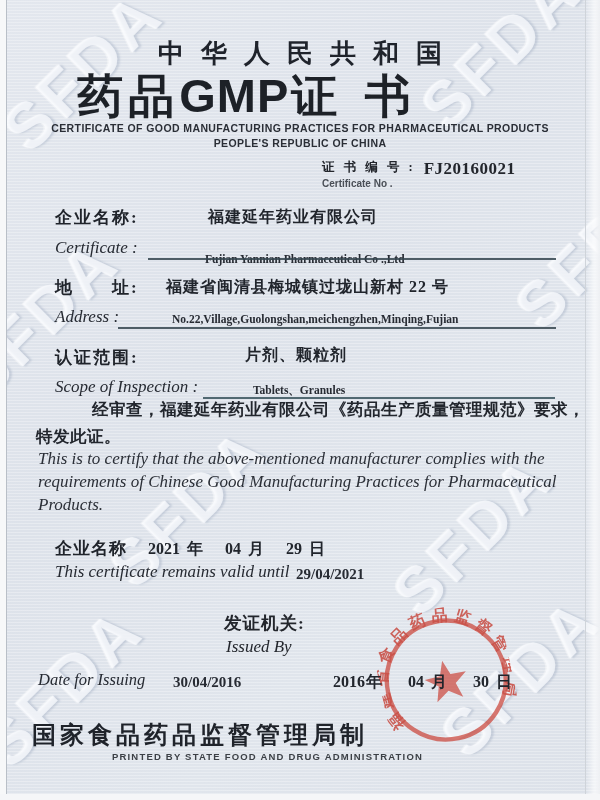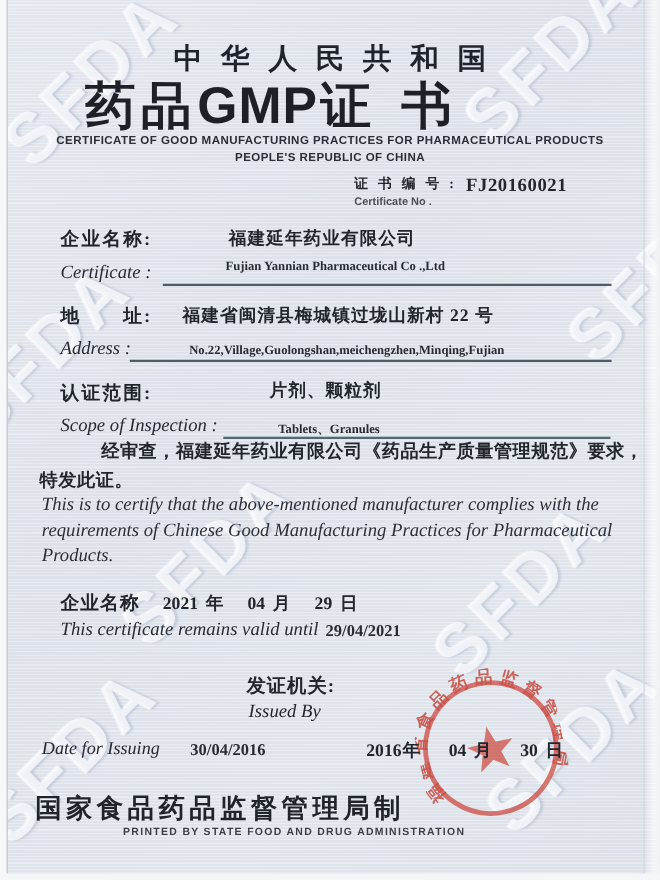--- a/index.html
+++ b/index.html
@@ -101,21 +101,21 @@
     <div>
       <span class="cn-lab">证 书 编 号 :</span>
       <span class="val">FJ20160021</span>
     </div>
     <div class="en-lab">Certificate No .</div>
   </div>
 
   <div class="lab-cn" style="left:55px;top:206px;">企业名称:</div>
   <div class="val-cn" style="left:208px;top:207px;">福建延年药业有限公司</div>
   <div class="lab-en" style="left:55px;top:238px;">Certificate :</div>
-  <div class="val-en" style="left:205px;top:236px;">Fujian Yannian Pharmaceutical Co .,Ltd</div>
+  <div class="val-en" style="left:205px;top:253px;">Fujian Yannian Pharmaceutical Co .,Ltd</div>
   <div class="uline" style="left:148px;top:258px;width:408px;"></div>
 
   <div class="lab-cn" style="left:55px;top:276px;">地　　址:</div>
   <div class="val-cn" style="left:166px;top:277px;">福建省闽清县梅城镇过垅山新村 22 号</div>
   <div class="lab-en" style="left:55px;top:307px;">Address :</div>
   <div class="val-en" style="left:172px;top:313px;">No.22,Village,Guolongshan,meichengzhen,Minqing,Fujian</div>
   <div class="uline" style="left:118px;top:327px;width:438px;"></div>
 
   <div class="lab-cn" style="left:55px;top:346px;">认证范围:</div>
   <div class="val-cn" style="left:245px;top:345px;">片剂、颗粒剂</div>

